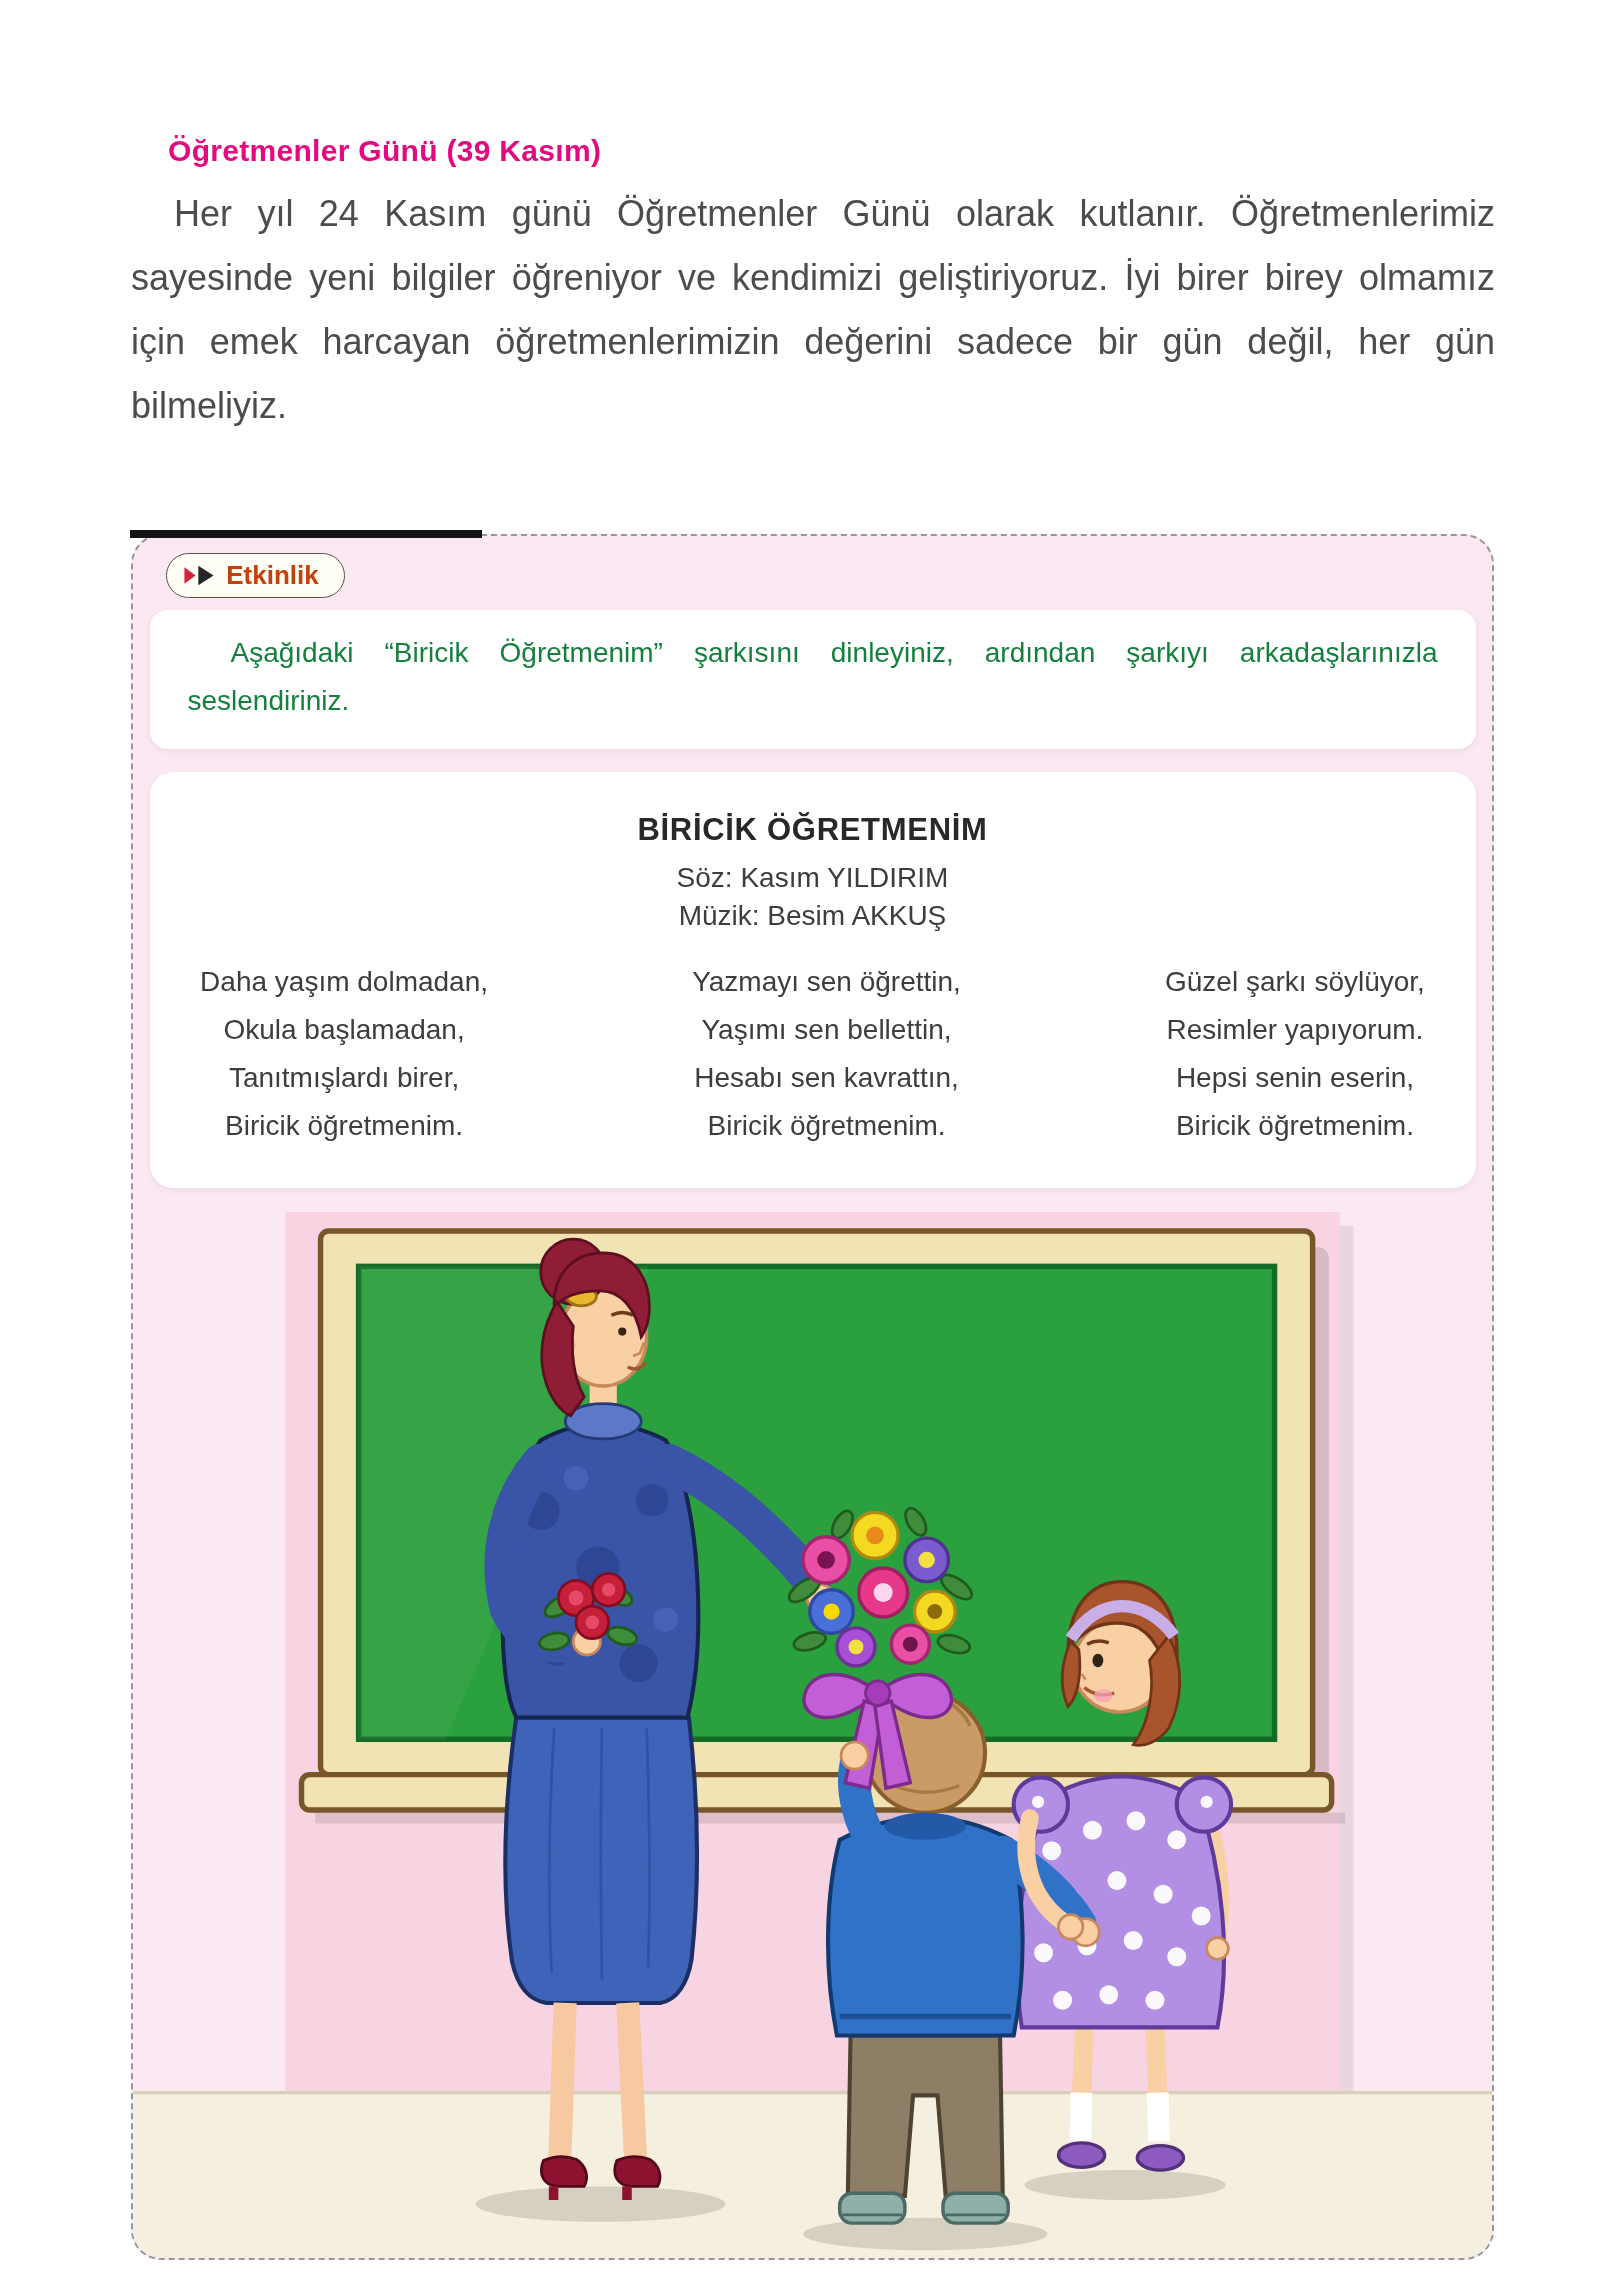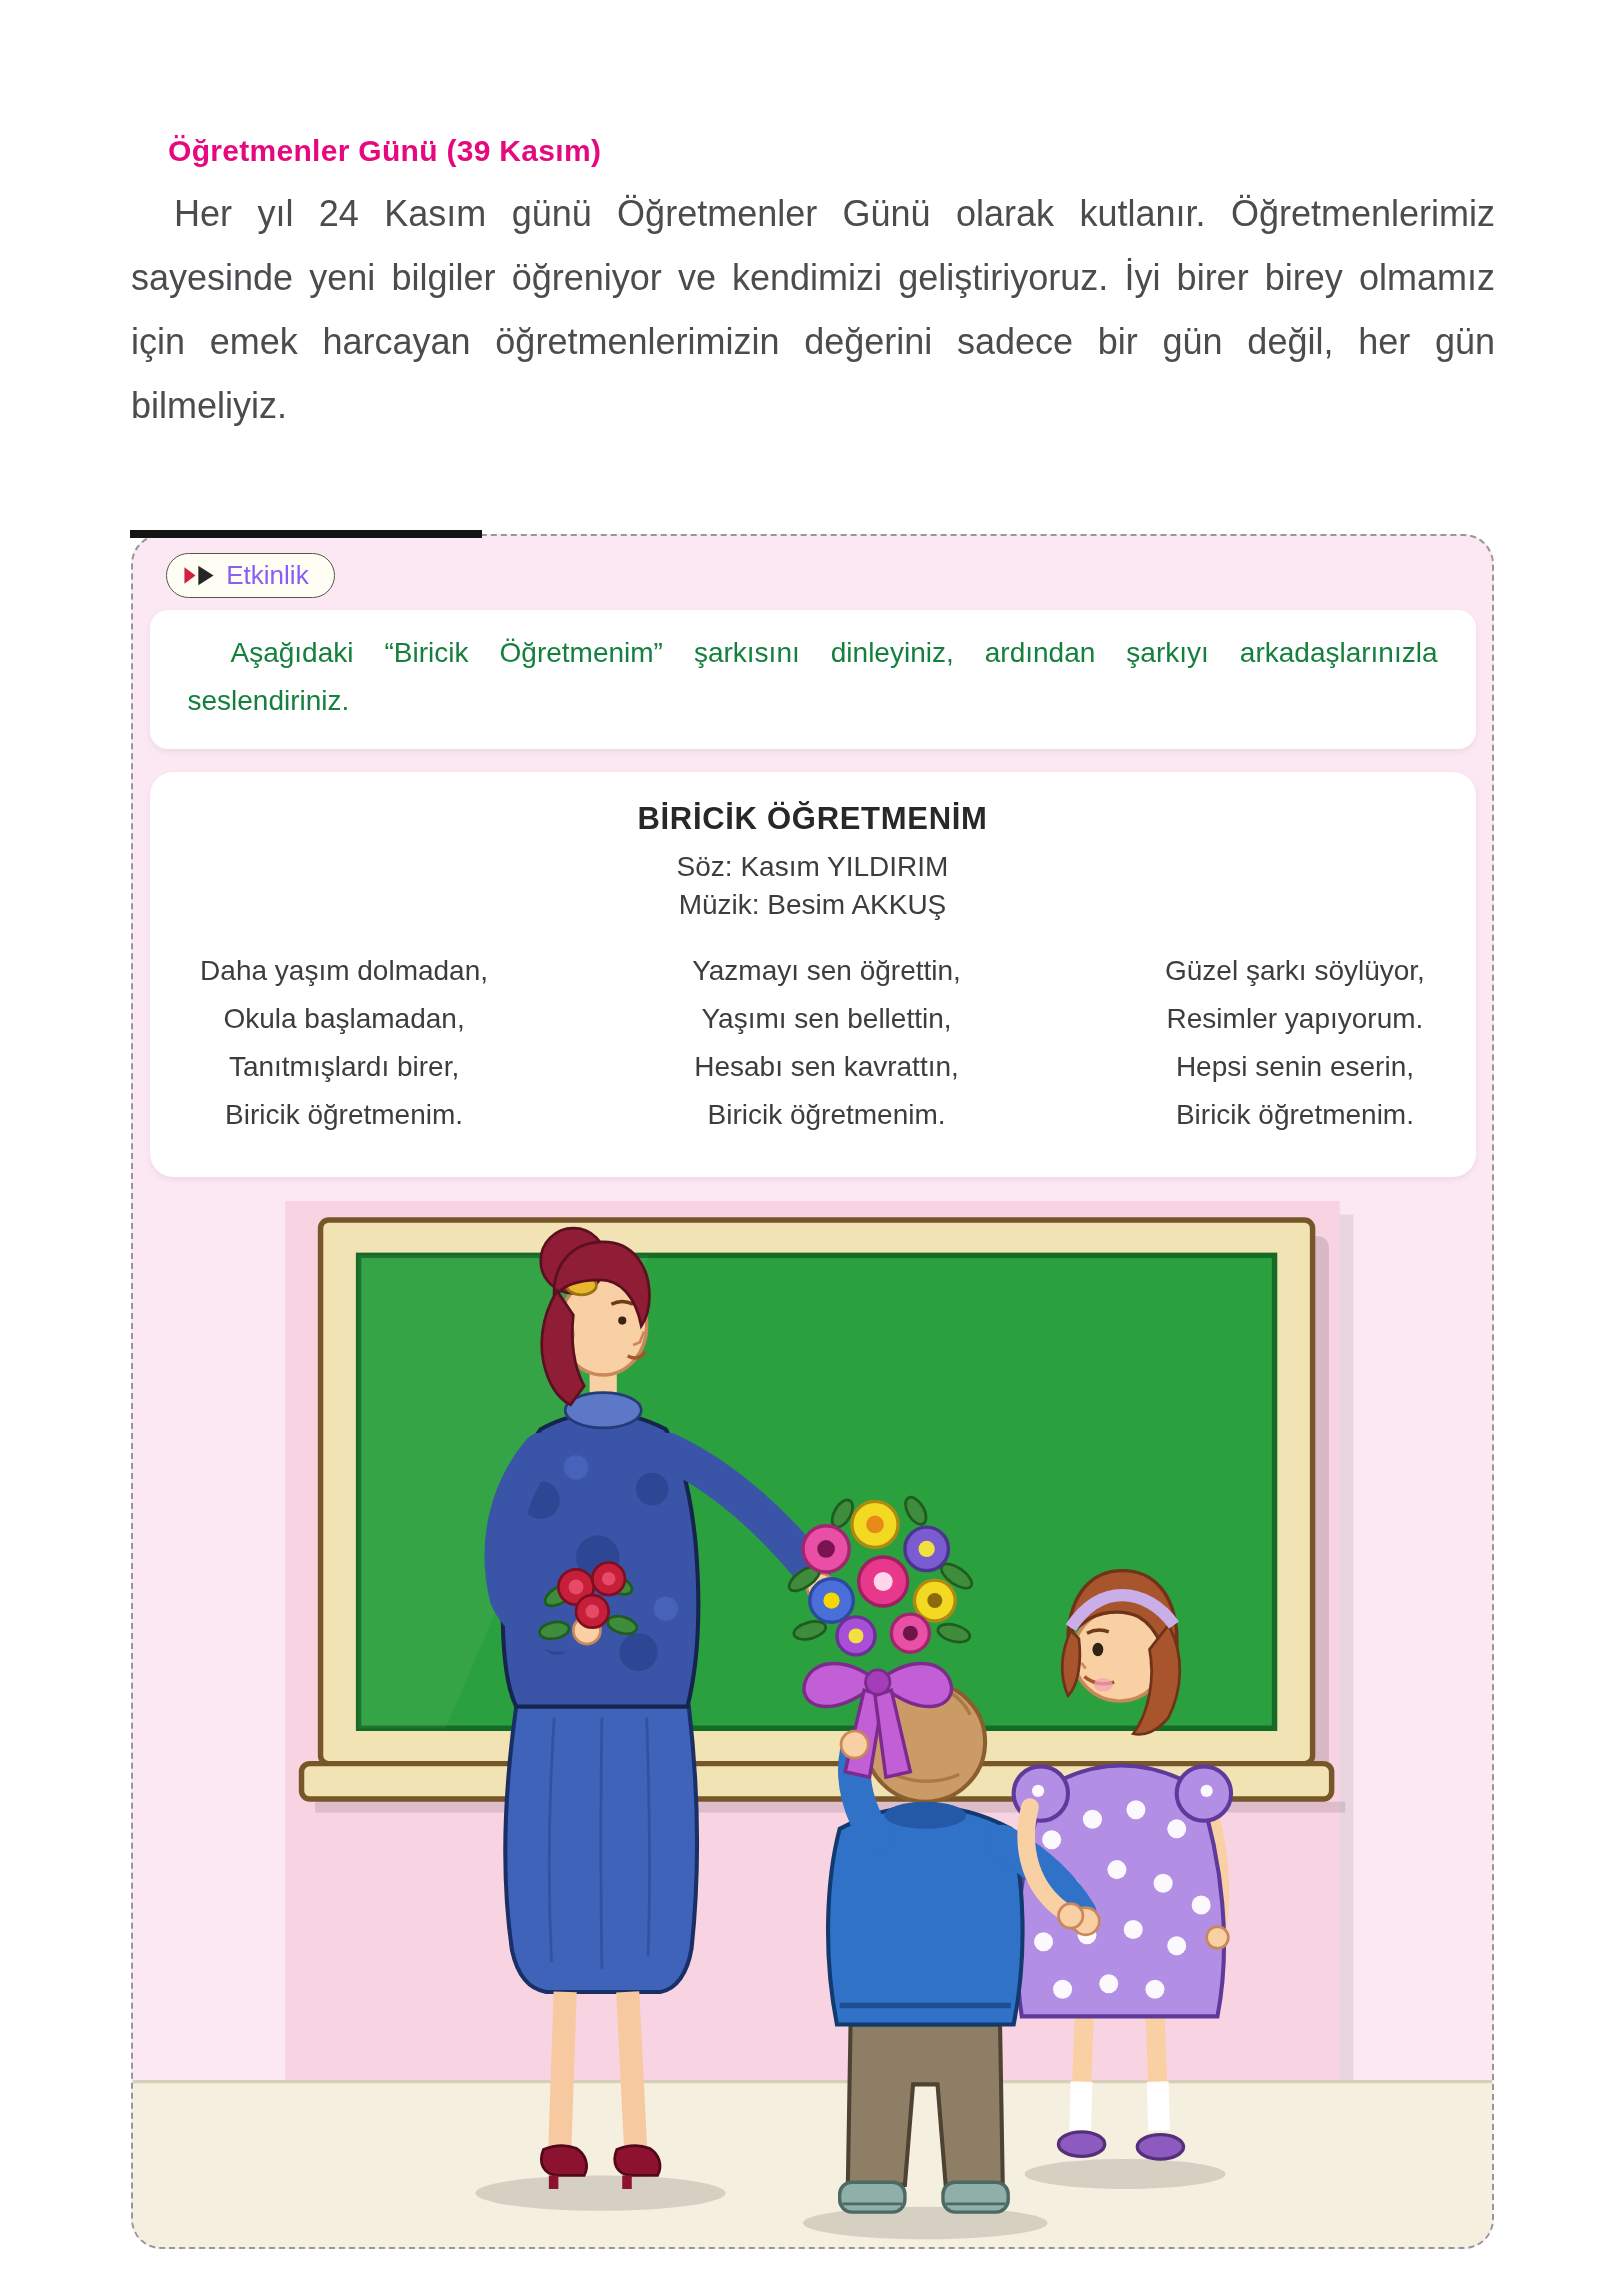--- a/index.html
+++ b/index.html
@@ -50,24 +50,25 @@
     background: #fce8f2;
     overflow: hidden;
   }
   .badge {
     display: inline-flex;
     align-items: center;
     gap: 9.6px;
     margin: 16.5px 0 0 33px;
     padding: 6.2px 25px 6.2px 13.7px;
     font-size: 26px;
-    color: #8b5cf6;
+    color: #c2410c;
     background: #fffef4;
     border: 1.7px solid #56564a;
     border-radius: 686px;
+    font-weight: bold;
   }
   .badge svg { display: block; }
   .panel {
     background: #ffffff;
     box-shadow: 0 2.7px 6.9px rgba(0,0,0,0.06);
   }
   .instruction-panel {
     margin: 12.4px 16.5px 0;
     border-radius: 18px;
     padding: 19px 38px 23.4px;
@@ -76,21 +77,21 @@
     margin: 0;
     font-size: 28px;
     line-height: 1.72;
     color: #15803d;
     text-align: justify;
     text-indent: 43px;
   }
   .song-panel {
     margin: 23.4px 16.5px 0;
     border-radius: 23.4px;
-    padding: 29px 41px 38px;
+    padding: 40px 41px 38px;
   }
   .song-title {
     margin: 0 0 13.7px;
     text-align: center;
     font-size: 31px;
     font-weight: bold;
     color: #28282a;
     letter-spacing: 0.7px;
   }
   .credit {

